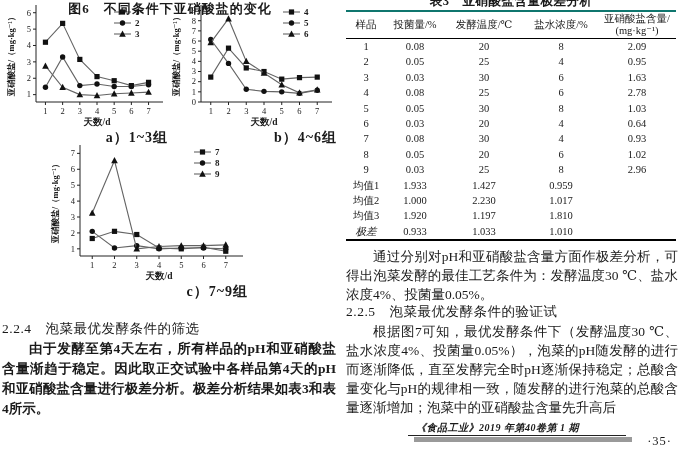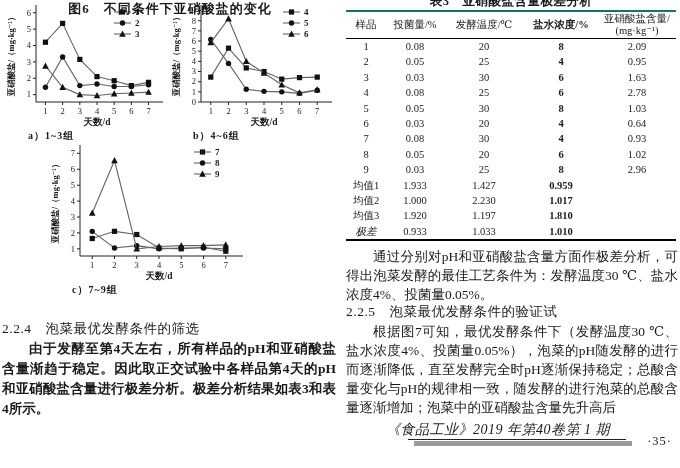--- a/index.html
+++ b/index.html
@@ -7,21 +7,21 @@
   #page {
     position:relative; width:680px; height:468px; background:#ffffff;
     font-family:"Liberation Serif","DejaVu Serif",serif; color:#1a1a1a;
     overflow:hidden; margin:0 auto;
   }
   .abs { position:absolute; }
   
   .chart { position:absolute; }
   .chart svg { display:block; }
   .chart-caption {
-    text-align:left; font-weight:bold; font-size:10px; padding-left:22px;
+    text-align:right; font-weight:bold; font-size:14px; padding-left:22px;
     letter-spacing:1px; margin-top:1px;
   }
   
   .fig-caption {
     left:0; top:303; width:340px; text-align:center; font-weight:bold;
     font-size:13px; letter-spacing:1px;
   }
   .section-heading { font-size:13.5px; letter-spacing:.5px; }
   .para {
     font-size:13.5px; line-height:20px; text-align:justify; text-indent:2em;
@@ -38,30 +38,31 @@
   }
   #results-table-wrap { left:346px; top:10px; width:330px; }
   table { border-collapse:collapse; width:330px; table-layout:fixed;
           border-top:2px solid #0f766e; border-bottom:2px solid #000; }
   thead tr { border-bottom:1.2px solid #000; }
   th { font-weight:normal; font-size:10.5px; line-height:12px; height:27px;
        text-align:center; vertical-align:middle; padding:1px 0; }
   td { font-size:10.5px; line-height:15.4px; height:15.4px; text-align:center;
        vertical-align:middle; white-space:nowrap; }
   .col0 { width:40px; } .col1 { width:58px; } .col2 { width:80px; }
-  .col3 { width:74px;font-weight:bold; } .col4 { width:78px;margin-left:16px; }
+  .col3 { width:74px; } .col4 { width:78px;margin-left:16px; }
   td.range-label { font-style:italic; }
   #para-right-1 { left:346px; top:247px; width:332px; font-size:13.5px; line-height:19px; }
   #heading-225  { left:346px; top:303px; }
   #para-right-2 { left:346px; top:322px; width:332px; font-size:13.5px; line-height:19px; }
   
   #footer { left:346px; top:421px; width:334px; height:40px; }
   .journal-line {
-    display:block; margin-left:40px; font-size:14px; font-style:italic;
+    display:block; margin-left:70px; font-size:10px; font-style:italic;
     letter-spacing:.5px;
+    font-weight:bold;
   }
   .footer-rule  { margin-left:62px; width:218px; border-top:1.5px solid #222; }
   .footer-bar   { margin-left:68px; width:218px; height:5px; background:#9a9a9a; margin-top:1px; }
   .page-number  { position:absolute; right:8px; top:13px; font-size:12.5px; letter-spacing:1px; }
 </style>
 </head>
 <body>
 
 <div id="page">
 

